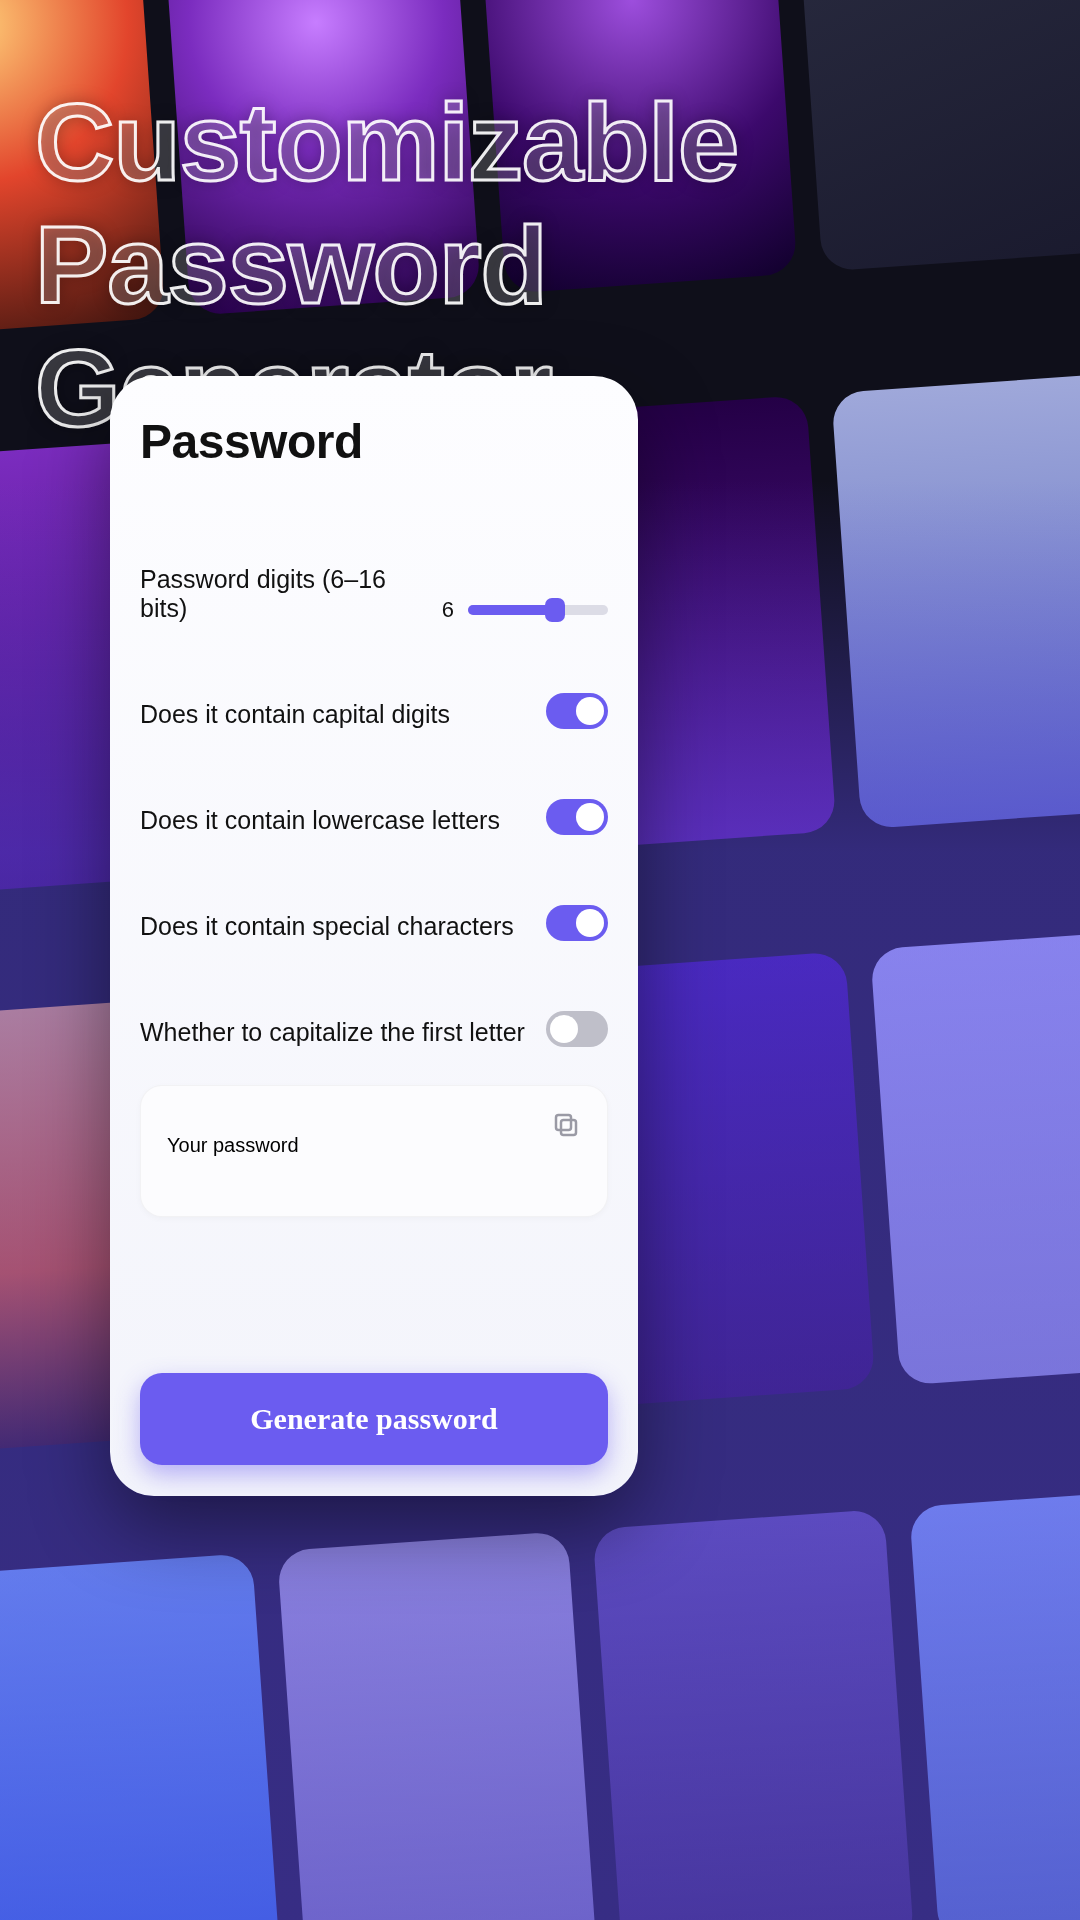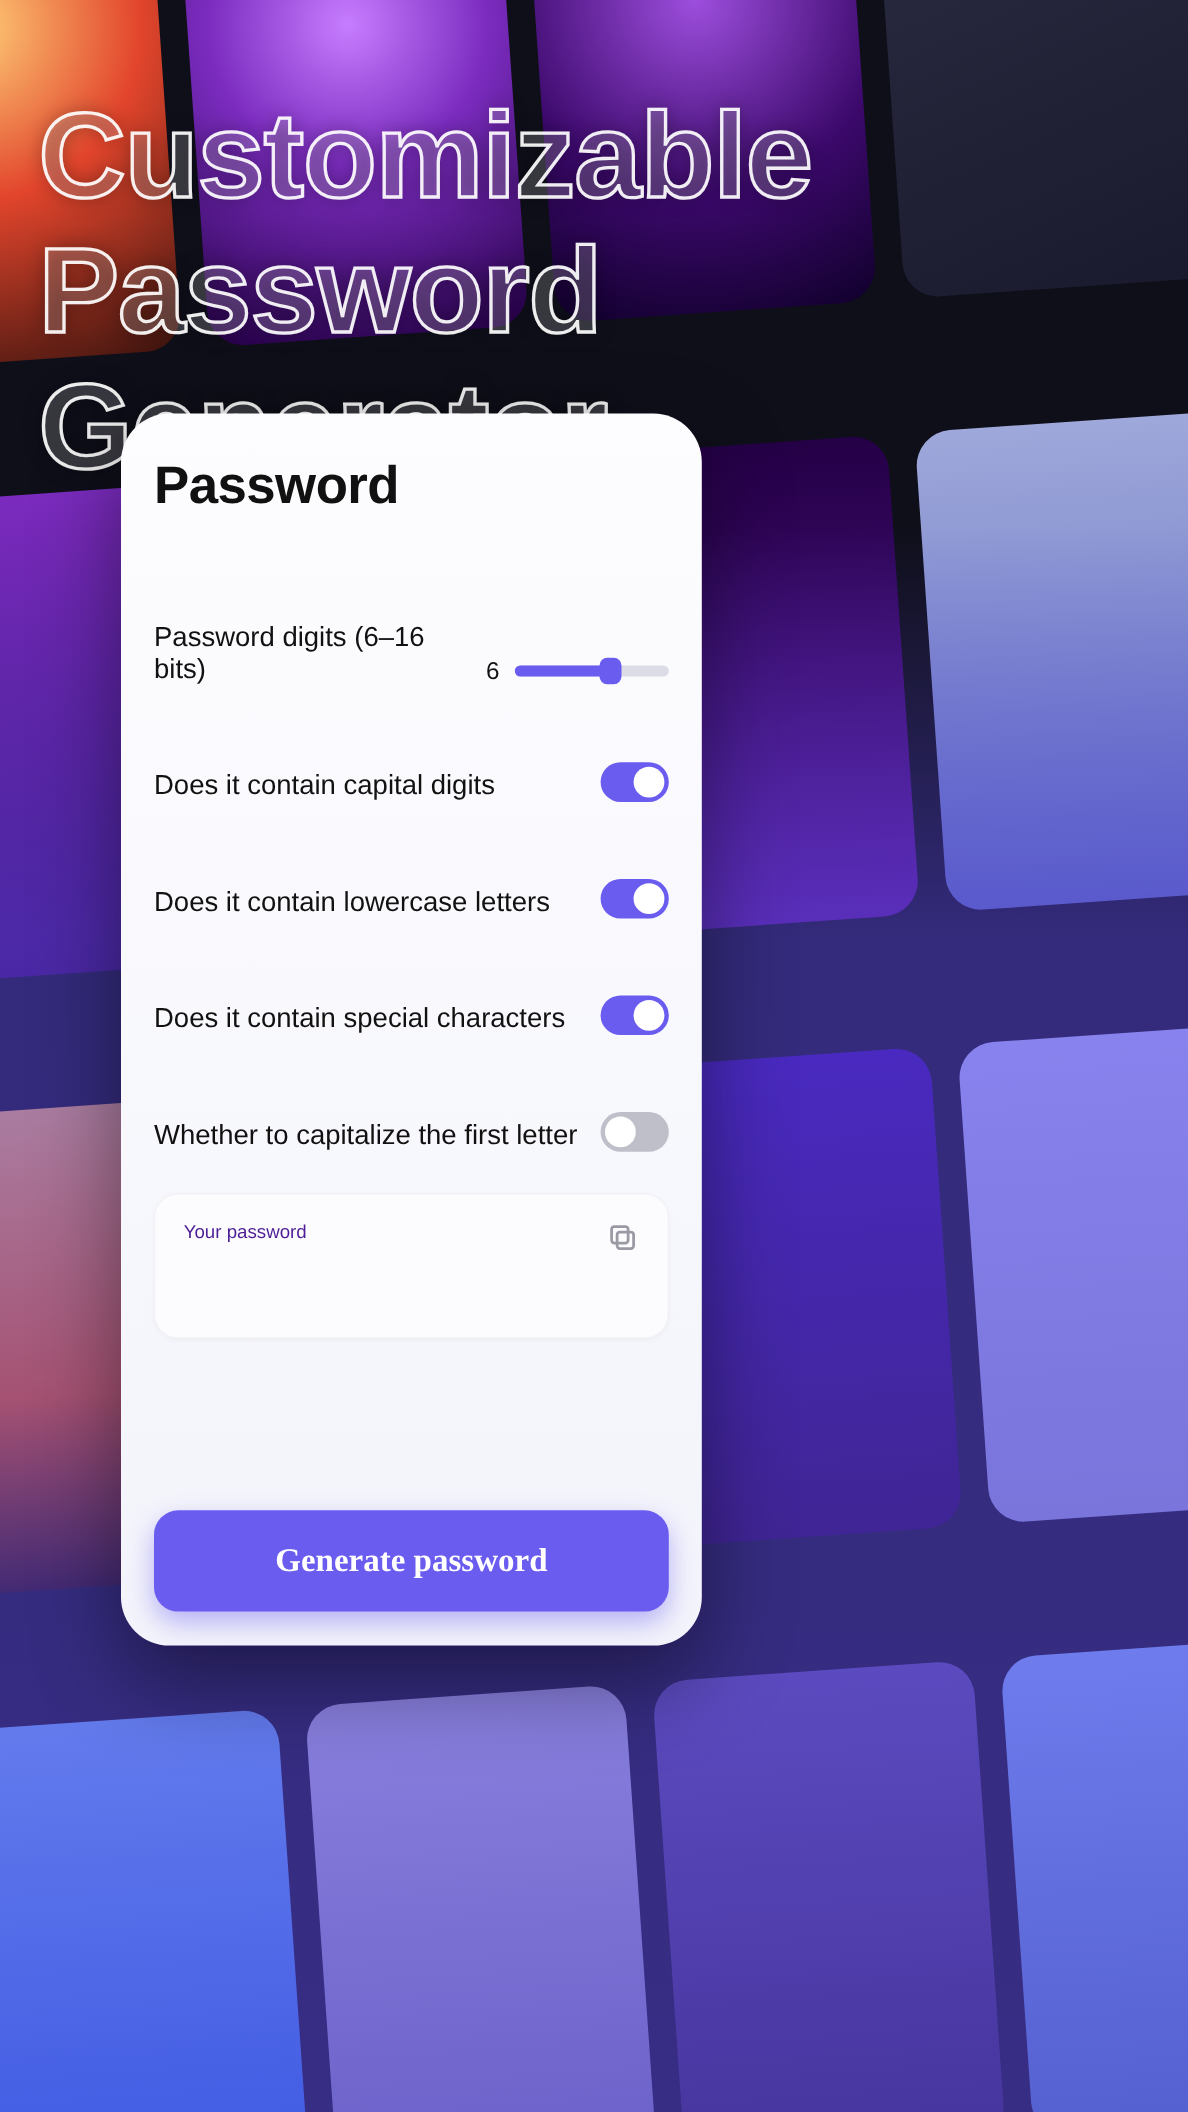--- a/index.html
+++ b/index.html
@@ -56,21 +56,21 @@
   
   .toggle { width: 62px; height: 36px; border-radius: 20px; position: relative; flex-shrink: 0; }
   .toggle.on  { background: #6b5cf0; }
   .toggle.off { background: #bfbfc9; }
   .knob { position: absolute; top: 4px; width: 28px; height: 28px; border-radius: 50%; background: #fff; }
   .toggle.on  .knob { right: 4px; }
   .toggle.off .knob { left: 4px; }
 
   
   .output { background: #fcfcfe; border: 1px solid rgba(0,0,0,0.04); border-radius: 22px; height: 132px; padding: 24px 26px; display: flex; align-items: flex-start; justify-content: space-between; box-shadow: 0 2px 6px rgba(0,0,0,0.03); margin-top: 22px; }
-  .output-text { font-size: 17px; color: #4c1d95; }
+  .output-text { font-size: 20px; color: #000000; margin-top: 24px; }
   .copy { width: 30px; height: 30px; color: #9a9aa5; }
 
   
   .gen { margin-top: 140px; height: 92px; background: #6b5cf0; color: #fff; border-radius: 22px; display: flex; align-items: center; justify-content: center; font-size: 30px; font-weight: 600; box-shadow: 0 10px 24px rgba(107,92,240,0.45); font-family: Liberation Serif, serif; }
 </style>
 </head>
 <body>
 
 <div class="bg">
   <div class="tile t1"></div>

